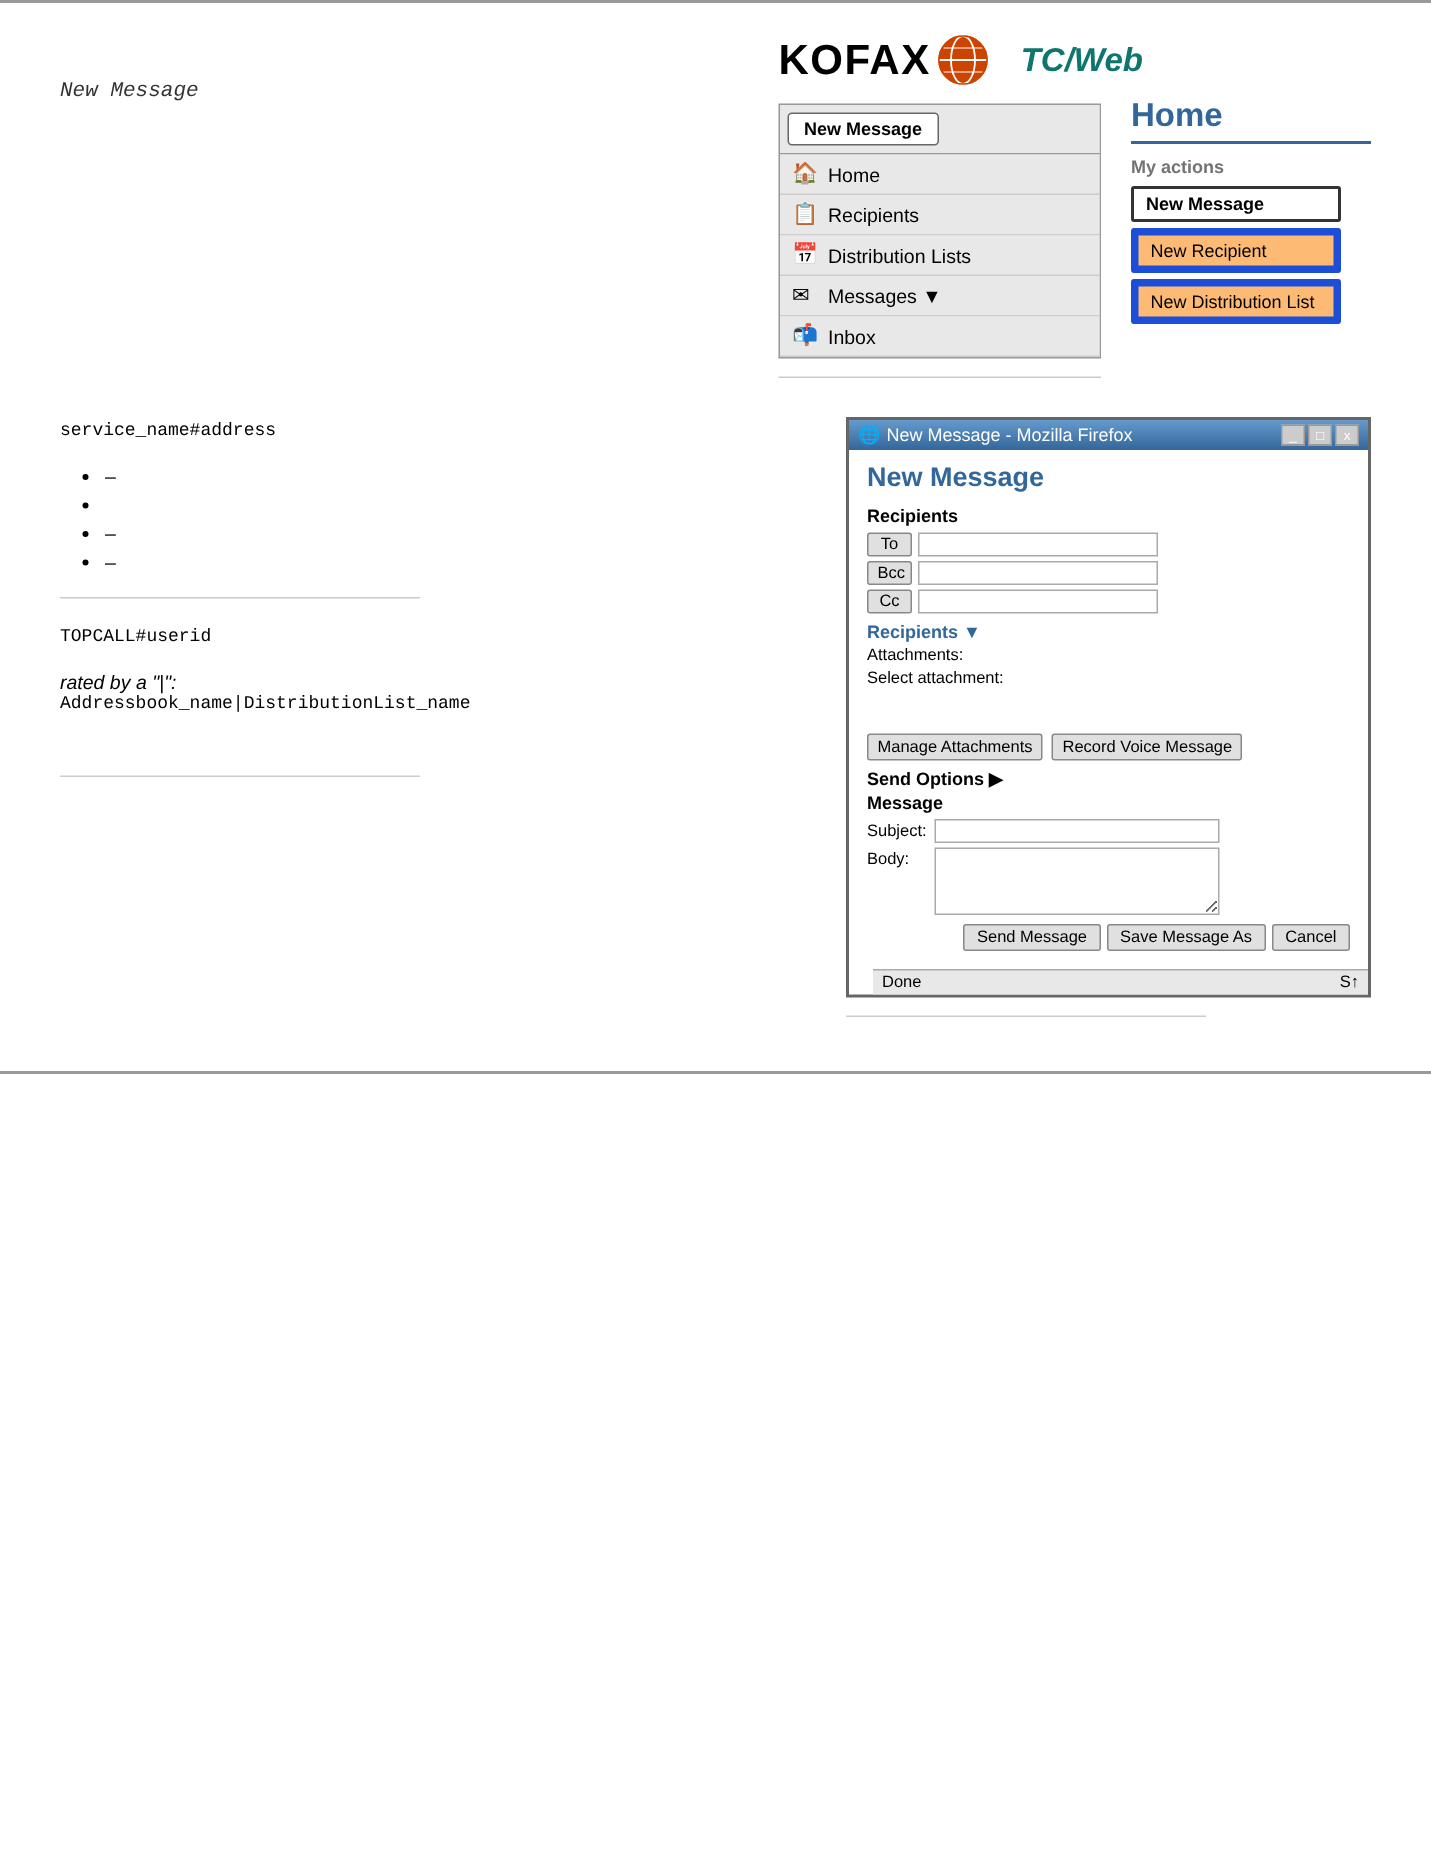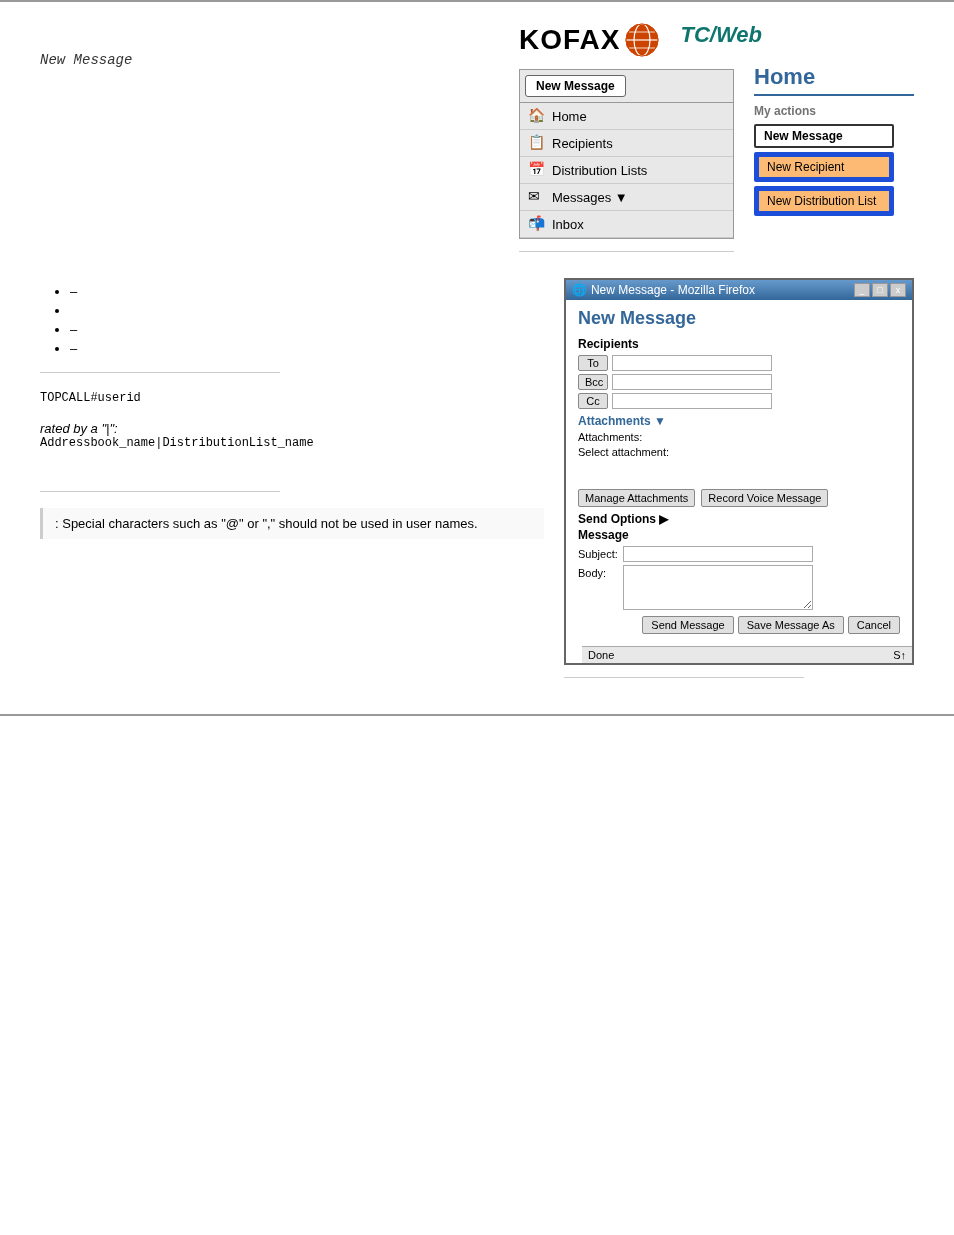--- a/index.html
+++ b/index.html
@@ -381,21 +381,21 @@
 
 <div class="page-wrapper">
 
   <div class="header-section">
     <div class="header-left">
       <span class="page-title-italic">New Message</span>
     </div>
 
     <div style="display:flex; flex-direction:column; align-items:flex-start;">
 
-      <div style="display:flex; margin-bottom:6px;">
+      <div style="display:flex; align-items:center; margin-bottom:6px;">
         <div style="display:flex; align-items:center;">
           <span style="font-size:28px; font-weight:900; font-family: Arial Black, sans-serif; letter-spacing:1px;">KOFAX</span>
 
           <svg width="36" height="36" viewBox="0 0 36 36" style="margin-left:4px;">
             <circle cx="18" cy="18" r="16" fill="#cc4400" stroke="#cc4400" stroke-width="1"></circle>
             <ellipse cx="18" cy="18" rx="8" ry="16" fill="none" stroke="#fff" stroke-width="1.2"></ellipse>
             <line x1="2" y1="18" x2="34" y2="18" stroke="#fff" stroke-width="1.2"></line>
             <line x1="5" y1="10" x2="31" y2="10" stroke="#fff" stroke-width="0.8"></line>
             <line x1="5" y1="26" x2="31" y2="26" stroke="#fff" stroke-width="0.8"></line>
             <circle cx="18" cy="18" r="16" fill="none" stroke="#cc4400" stroke-width="1"></circle>
@@ -441,20 +441,23 @@
         </div>
       </div>
 
       <div class="separator-line" style="margin-top:12px; width:215px;"></div>
     </div>
   </div>
 
   <div class="main-content">
     <div class="content-left">
       
+      <div class="content-section">
+        <span class="code-text">service_name#address</span>
+      </div>
 
       
       <ul class="bullet-list">
         <li>
           <span>– </span>
         </li>
         <li>
           <span></span>
         </li>
         <li>
@@ -477,23 +480,20 @@
         <div class="rated-label">rated by a "|":</div>
         <div class="code-text">Addressbook_name|DistributionList_name</div>
       </div>
 
       <br>
 
 
       <div class="separator-line"></div>
 
       
-      <div class="note-box">
-        <span>: Special characters such as "@" or "," should not be used in user names.</span>
-      </div>
     </div>
 
     <div class="content-right">
       <div class="firefox-window">
 
         <div class="firefox-titlebar">
           <div style="display:flex; align-items:center; gap:4px;">
             <span style="font-size:12px;">🌐</span>
             <span>New Message - Mozilla Firefox</span>
           </div>
@@ -515,21 +515,21 @@
           </div>
           <div class="ff-field-row">
             <button class="ff-field-btn">Bcc</button>
             <input class="ff-input" type="text" style="">
           </div>
           <div class="ff-field-row">
             <button class="ff-field-btn">Cc</button>
             <input class="ff-input" type="text" style="">
           </div>
 
-          <div class="ff-attachments-row">Attachments ▼</div>
+          <div class="ff-attachments-row">Recipients ▼</div>
           <div class="ff-attachments-sub">Attachments:</div>
           <div style="font-size:11px; margin-bottom:3px;">Select attachment:</div>
           <div class="ff-attach-btns">
             <button class="ff-small-btn">Manage Attachments</button>
             <button class="ff-small-btn">Record Voice Message</button>
           </div>
 
           <div class="ff-send-options">Send Options ▶</div>
 
           <div class="ff-message-section">

